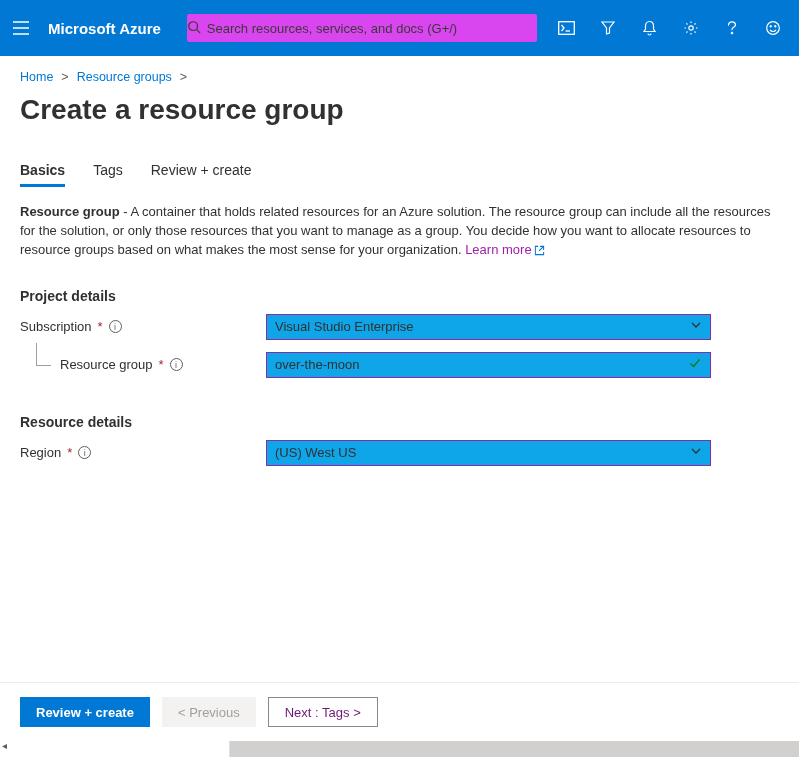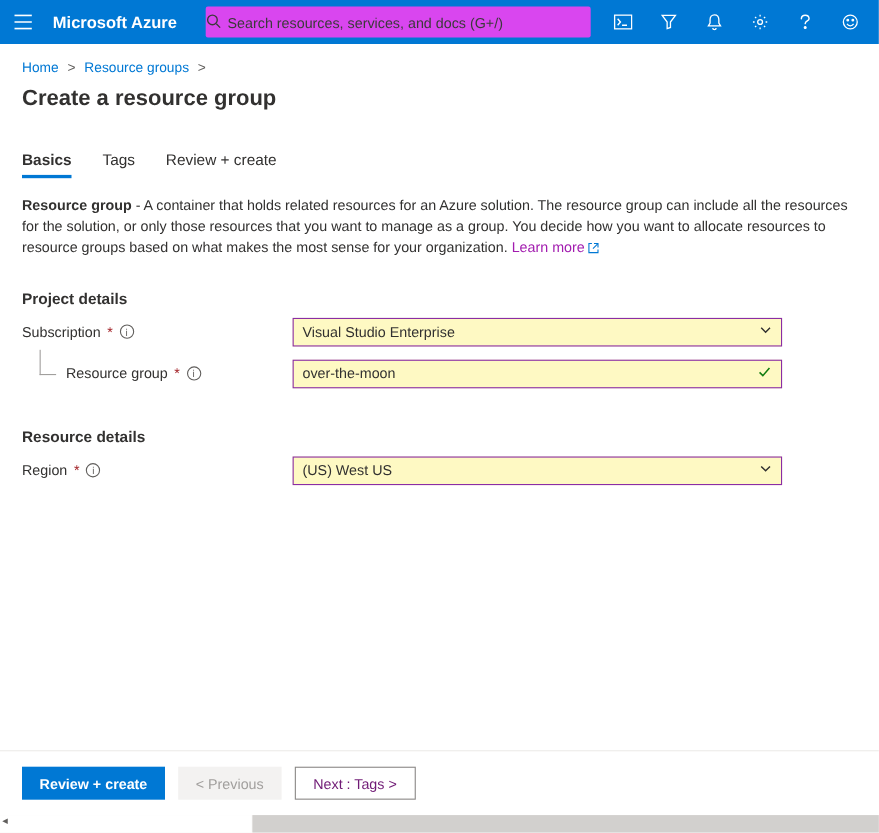--- a/index.html
+++ b/index.html
@@ -10,21 +10,21 @@
       width: 799px;
       height: 757px;
       overflow: hidden;
       display: flex;
       flex-direction: column;
       background: #fff;
     }
     
     .topbar {
       background: #0078d4;
-      height: 40px;
+      height: 56px;
       display: flex;
       align-items: center;
       color: #fff;
       padding: 0 8px;
       gap: 6px;
     }
     .hamburger { width: 28px; display:flex; justify-content:center; align-items:center; cursor:pointer; }
     .brand { font-size: 15px; font-weight: 600; margin-left: 8px; margin-right: 20px; white-space: nowrap; }
     .searchwrap {
       flex: 0 0 350px;
@@ -47,21 +47,21 @@
     }
     .searchwrap input::placeholder { color: #3b3a39; }
     .topbar-spacer { flex: 1; }
     .topicon { width: 38px; display:flex; justify-content:center; align-items:center; cursor:pointer; }
     .topicon svg { stroke:#fff; }
     
     .content { flex: 1; padding: 14px 20px 0 20px; overflow:auto; display:flex; flex-direction:column; }
     .breadcrumbs { font-size: 12.5px; color: #0078d4; display:flex; align-items:flex-start; gap:8px; margin-bottom: 10px;}
     .breadcrumbs .sep { color:#605e5c; }
     .breadcrumbs a { color:#0078d4; text-decoration:none; cursor:pointer; }
-    h1.page-title { font-size: 20px; font-weight: 600; margin-bottom: 30px; }
+    h1.page-title { font-size: 28px; font-weight: 600; margin-bottom: 30px; }
     
     .tabs { display:flex; gap: 28px; border-bottom: 1px solid #fff; margin-bottom: 16px;}
     .tab { padding: 6px 0 8px 0; font-size: 14px; cursor:pointer; color:#323130; position:relative;}
     .tab.active { font-weight:600; }
     .tab.active::after { content:""; position:absolute; left:0; right:0; bottom:-1px; height:3px; background:#0078d4; }
     
     .desc { font-size: 13px; line-height: 1.45; margin-bottom: 20px; color:#323130;}
     .desc b { font-weight:600; }
     .desc a { color:#a21caf; text-decoration:none; cursor:pointer; }
     .ext-icon { display:inline-block; vertical-align: -2px; margin-left:2px;}
@@ -71,21 +71,21 @@
     .form-label { width: 246px; font-size: 13px; color:#323130; display:flex; align-items:center; gap:4px;}
     .form-label.indented { padding-left: 40px; position:relative;}
     .form-label.indented::before {
       content:""; position:absolute; left:16px; top:-14px; width:14px; height:22px;
       border-left:1px solid #a19f9d; border-bottom:1px solid #a19f9d;
     }
     .req { color:#a4262c; margin-left:2px;}
     .info-icon { width:13px; height:13px; border:1px solid #605e5c; border-radius:50%; display:inline-flex; align-items:center; justify-content:center; font-size:9px; color:#605e5c; cursor:pointer; margin-left:2px;}
     .form-field { flex:0 0 445px; }
     .selectbox, .textbox {
-      width:100%; height: 26px; border:1px solid #8a2da5; background:#fef9c3;
+      width:100%; height: 26px; border:1px solid #8a2da5; background:#0ea5e9;
       display:flex; align-items:center; padding: 0 8px; font-size:13px; justify-content:space-between;
       cursor:pointer;
     }
     .textbox { cursor:text; }
     .chev-down svg { stroke:#323130; }
     .check-icon svg { stroke:#107c10; }
     .spacer-grow { flex:1; }
     
     .footer {
       border-top:1px solid #edebe9; padding: 14px 20px; display:flex; gap:12px; background:#fff;

